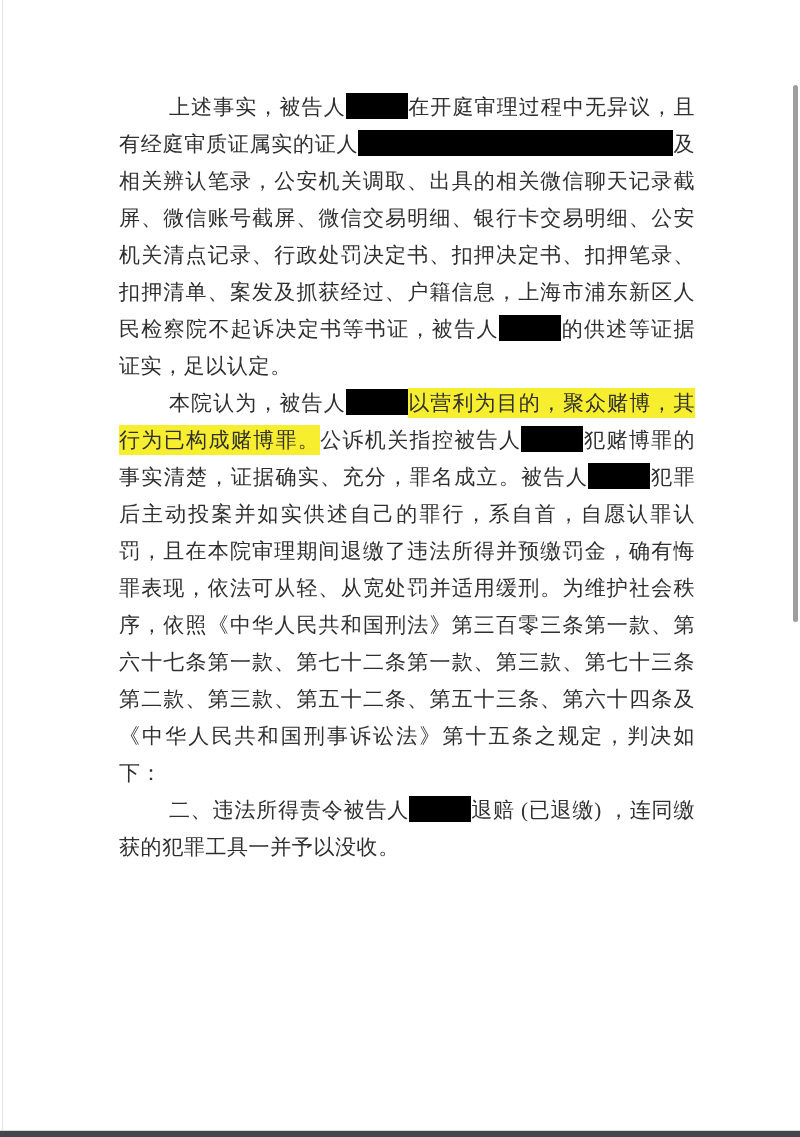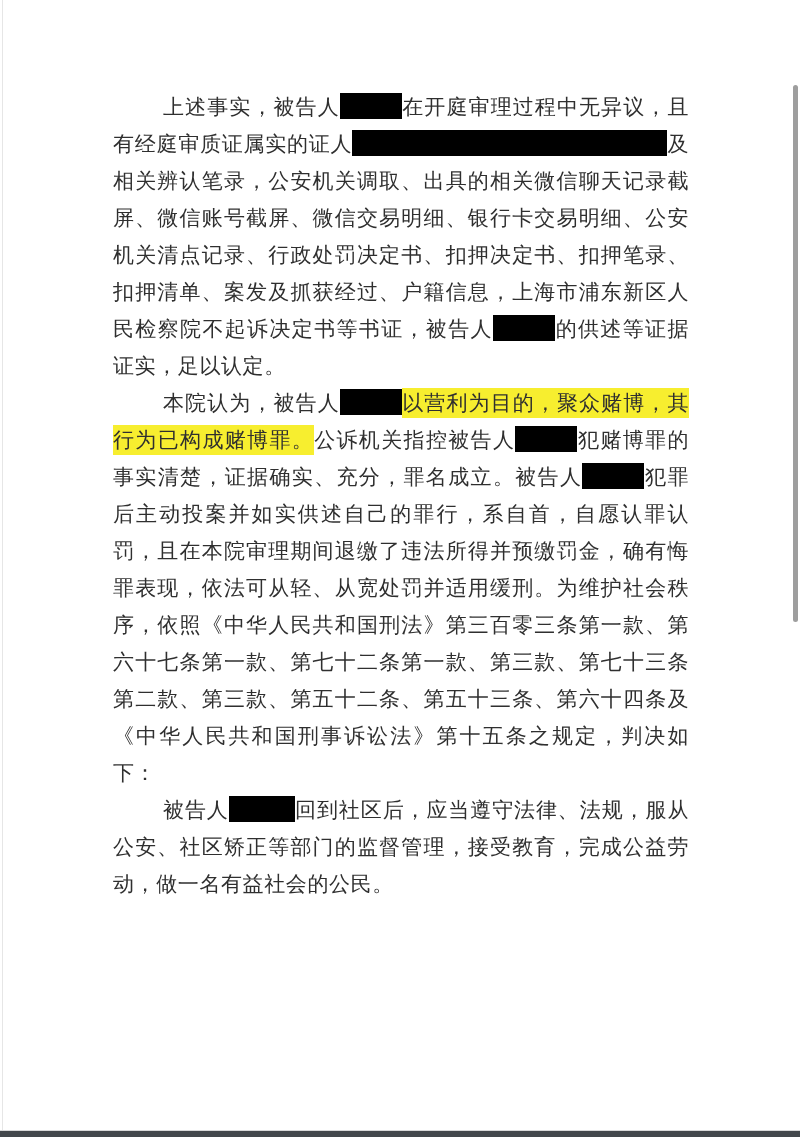--- a/index.html
+++ b/index.html
@@ -21,21 +21,21 @@
     position: absolute;
     left: 2px;
     top: 0;
     width: 1px;
     height: 1131px;
     background: #e6e6e6;
   }
   .content {
     position: absolute;
     top: 89px;
-    left: 113px;
+    left: 119px;
     width: 576px;
     color: #2f2f2f;
     font-size: 21px;
     line-height: 37px;
     letter-spacing: 0.6px;
     text-align: justify;
     text-justify: inter-ideograph;
   }
   .para {
     margin: 0;
@@ -80,19 +80,19 @@
 <div class="page">
   <div class="edge-left"></div>
 
   <div class="content">
     <p class="para"><span>上述事实，被告人</span><span class="rd rd-s"></span><span>在开庭审理过程中无异议，且有经庭审质证属实的证人</span><span class="rd rd-l"></span><span>及相关辨认笔录，公安机关调取、出具的相关微信聊天记录截屏、微信账号截屏、微信交易明细、银行卡交易明细、公安机关清点记录、行政处罚决定书、扣押决定书、扣押笔录、扣押清单、案发及抓获经过、户籍信息，上海市浦东新区人民检察院不起诉决定书等书证，被告人</span><span class="rd rd-s"></span><span>的供述等证据证实，足以认定。</span></p>
 
     <p class="para"><span>本院认为，被告人</span><span class="rd rd-s"></span><span class="hl">以营利为目的，聚众赌博，其行为已构成赌博罪。</span><span>公诉机关指控被告人</span><span class="rd rd-s"></span><span>犯赌博罪的事实清楚，证据确实、充分，罪名成立。被告人</span><span class="rd rd-s"></span><span>犯罪后主动投案并如实供述自己的罪行，系自首，自愿认罪认罚，且在本院审理期间退缴了违法所得并预缴罚金，确有悔罪表现，依法可从轻、从宽处罚并适用缓刑。为维护社会秩序，依照《中华人民共和国刑法》第三百零三条第一款、第六十七条第一款、第七十二条第一款、第三款、第七十三条第二款、第三款、第五十二条、第五十三条、第六十四条及《中华人民共和国刑事诉讼法》第十五条之规定，判决如下：</span></p>
 
 
 
+    <p class="para"><span>二、违法所得责令被告人</span><span class="rd rd-s"></span><span>退赔 (已退缴) ，连同缴获的犯罪工具一并予以没收。</span></p>
 
-    <p class="para"><span>被告人</span><span class="rd rd-m"></span><span>回到社区后，应当遵守法律、法规，服从公安、社区矫正等部门的监督管理，接受教育，完成公益劳动，做一名有益社会的公民。</span></p>
   </div>
 
   <div class="scrollbar-thumb"></div>
   <div class="bottom-bar"></div>
 </div>
 
 </body></html>

